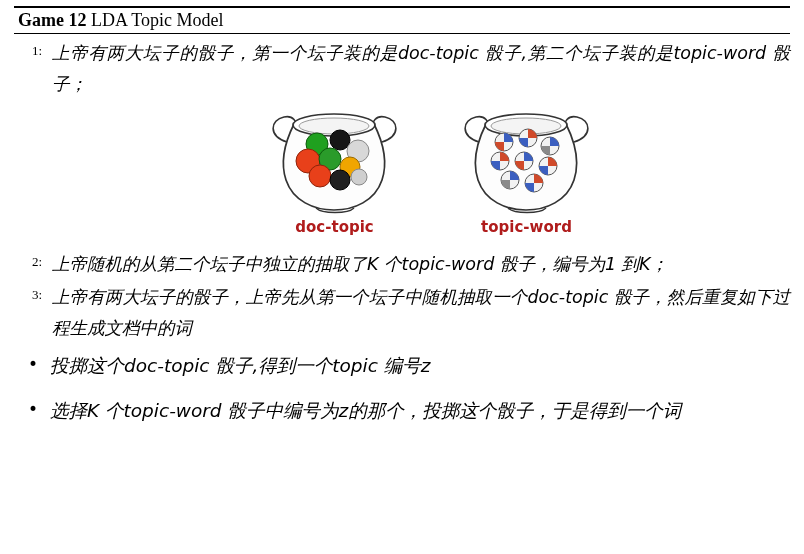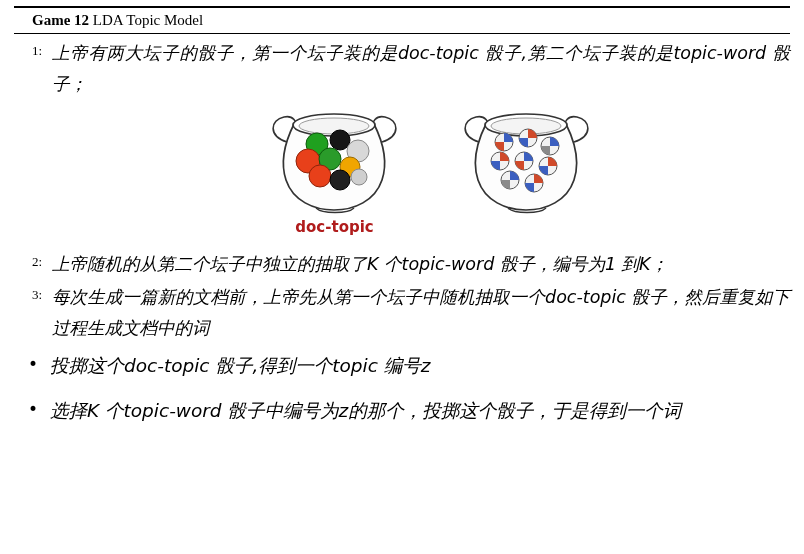--- a/index.html
+++ b/index.html
@@ -32,23 +32,23 @@
   .title-rule-bottom {
     position: absolute;
     left: 14px;
     top: 33px;
     width: 776px;
     height: 1.2px;
     background: #000;
   }
   .title-line {
     position: absolute;
-    left: 32px;
+    left: 18px;
     top: 9px;
-    font-size: 15px;
+    font-size: 18px;
     line-height: 22px;
     white-space: nowrap;
   }
   .title-line .game-label {
     font-weight: bold;
   }
   .title-line .game-title {
     font-weight: normal;
   }
   
@@ -211,32 +211,33 @@
             <path d="M56 85 A9 9 0 0 1 47 76 L56 76 Z" fill="#8a8a8a"></path>
           </g>
           <g>
             <circle cx="80" cy="79" r="9" fill="#f2f2f2" stroke="#555" stroke-width="1"></circle>
             <path d="M80 70 A9 9 0 0 1 89 79 L80 79 Z" fill="#d04a2a"></path>
             <path d="M80 88 A9 9 0 0 1 71 79 L80 79 Z" fill="#3b5fc0"></path>
           </g>
 
           <path d="M54 104 C60 110, 86 110, 92 104" fill="none" stroke="#333" stroke-width="1.4"></path>
         </svg>
+        <div class="jar-caption">topic-word</div>
       </div>
 
     </div>
 
     <div class="step">
       <div class="step-num">2:</div>
       <div class="step-text cjk">上帝随机的从第二个坛子中独立的抽取了K 个topic-word 骰子，编号为1 到K；</div>
     </div>
 
     <div class="step">
       <div class="step-num">3:</div>
-      <div class="step-text cjk">每次生成一篇新的文档前，上帝先从第一个坛子中随机抽取一个doc-topic 骰子，然后重复如下过程生成文档中的词</div>
+      <div class="step-text cjk">上帝有两大坛子的骰子，上帝先从第一个坛子中随机抽取一个doc-topic 骰子，然后重复如下过程生成文档中的词</div>
     </div>
 
     <ul class="bullets">
       <li class="cjk">投掷这个doc-topic 骰子,得到一个topic 编号z</li>
       <li class="cjk">选择K 个topic-word 骰子中编号为z的那个，投掷这个骰子，于是得到一个词</li>
     </ul>
 
   </div>
 </div>
 

